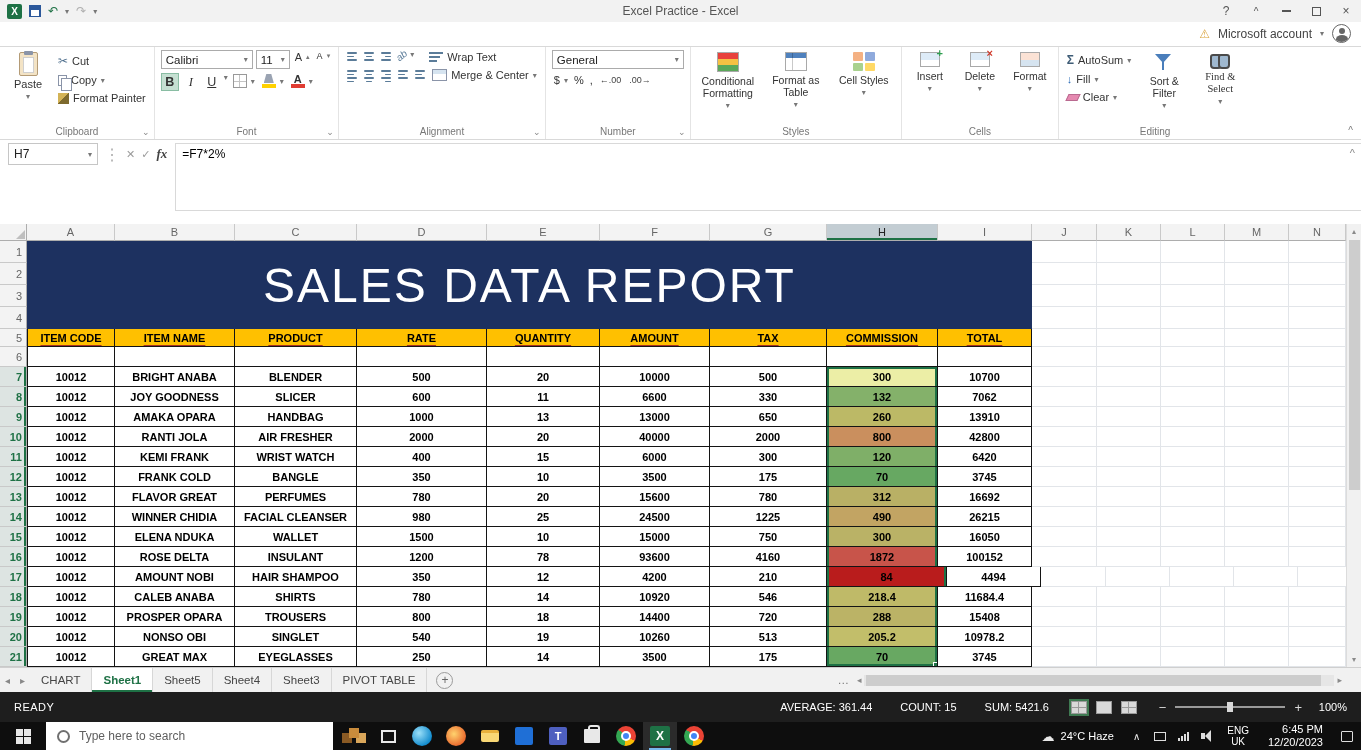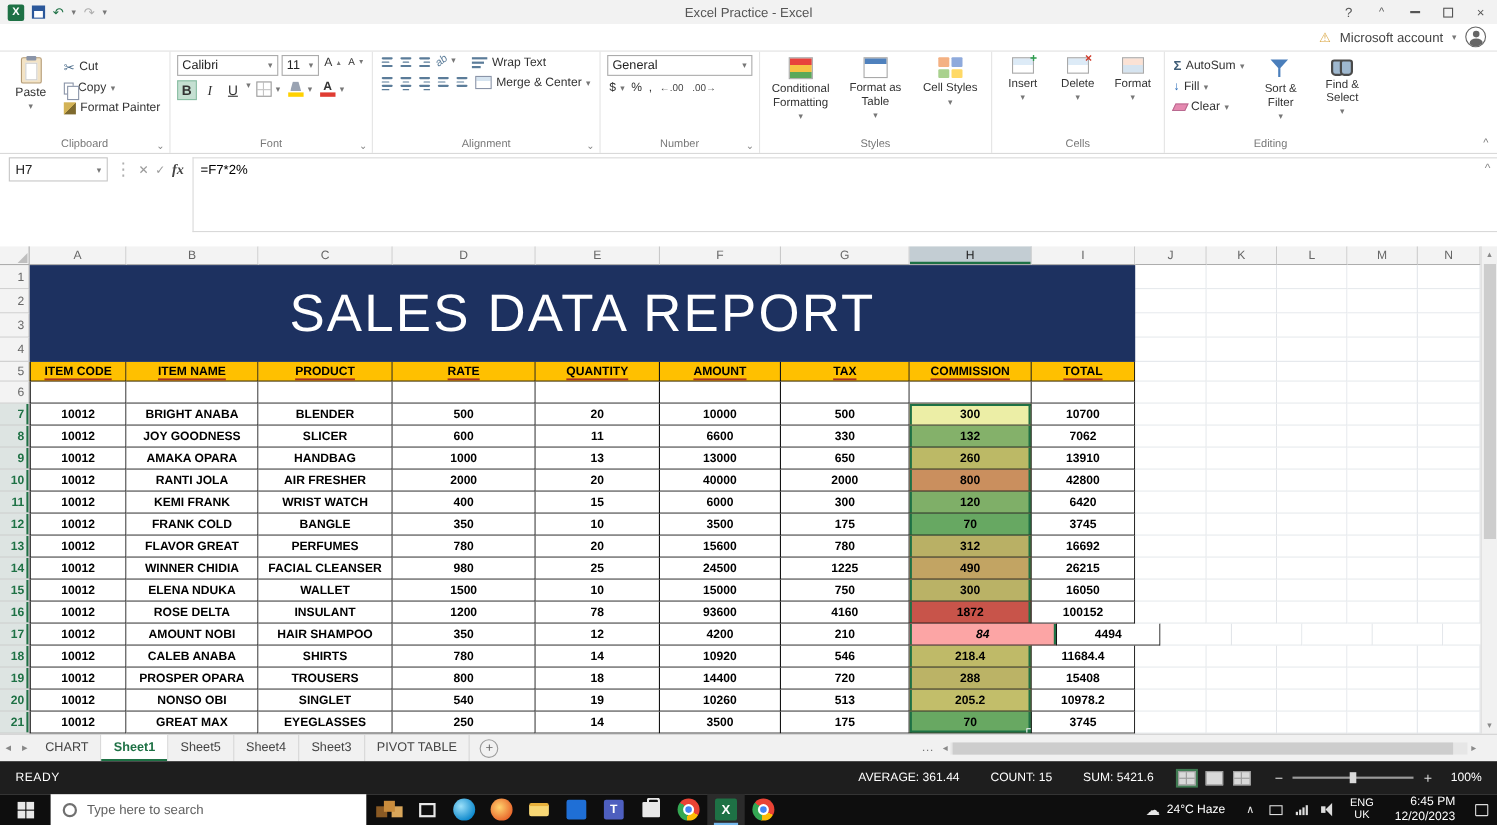--- a/index.html
+++ b/index.html
@@ -478,21 +478,21 @@
             <span class="eraser-ic"></span>
             <span>Clear</span>
             <span class="dd">▾</span>
           </div>
       </div>
       <div class="bigbtn" style="width:50px;">
         <div class="sort-ic"></div>
         <span>Sort &amp; Filter</span>
         <span class="dd">▾</span>
       </div>
-      <div class="bigbtn" style="width:50px;">
+      <div class="bigbtn" style="width:50px;font-family:Liberation Serif, serif;">
         <div class="find-ic"></div>
         <span>Find &amp; Select</span>
         <span class="dd">▾</span>
       </div>
       <div class="g-label">Editing</div>
     </div>
 
     <div class="ribbon-collapse">^</div>
   </div>
 
@@ -826,21 +826,21 @@
         </div>
         <div class="grow" style="height: 20px;">
           <div class="row-h sel">17</div>
           <div class="cell tblcell tbl-first" style="width: 88px;">10012</div>
           <div class="cell tblcell" style="width: 120px;">AMOUNT NOBI</div>
           <div class="cell tblcell" style="width: 122px;">HAIR SHAMPOO</div>
           <div class="cell tblcell" style="width: 130px;">350</div>
           <div class="cell tblcell" style="width: 113px;">12</div>
           <div class="cell tblcell" style="width: 110px;">4200</div>
           <div class="cell tblcell" style="width: 117px;">210</div>
-          <div class="cell tblcell" style="width: 134px; background: #fca5a5; box-shadow: rgb(30, 113, 69) 2px 0px 0px inset, rgb(30, 113, 69) -2px 0px 0px inset; font-style: italic;">84</div>
+          <div class="cell tblcell" style="width: 120px; background: #b91c1c; box-shadow: rgb(30, 113, 69) 2px 0px 0px inset, rgb(30, 113, 69) -2px 0px 0px inset;">84</div>
           <div class="cell tblcell" style="width: 94px;">4494</div>
           <div class="cell empty" style="width: 65px;"></div>
           <div class="cell empty" style="width: 64px;"></div>
           <div class="cell empty" style="width: 64px;"></div>
           <div class="cell empty" style="width: 64px;"></div>
           <div class="cell empty" style="width: 57px;"></div>
         </div>
         <div class="grow" style="height: 20px;">
           <div class="row-h sel">18</div>
           <div class="cell tblcell tbl-first" style="width: 88px;">10012</div>

